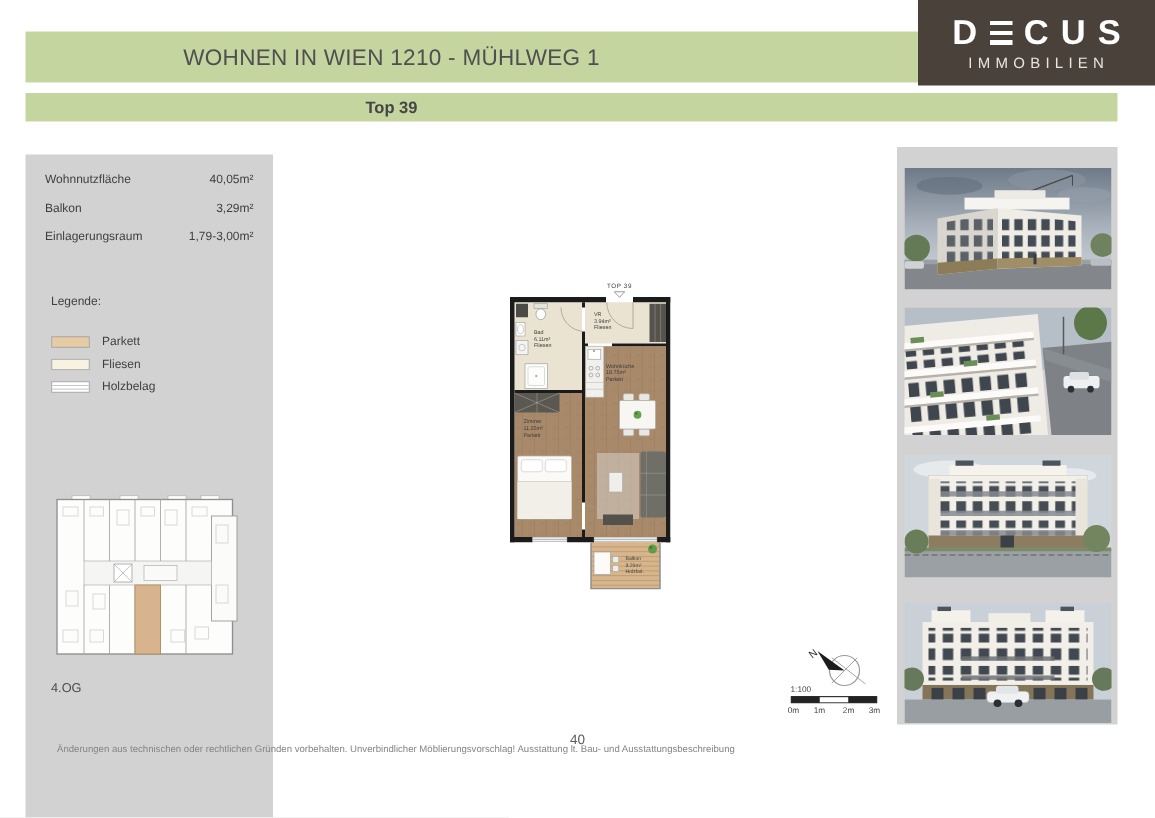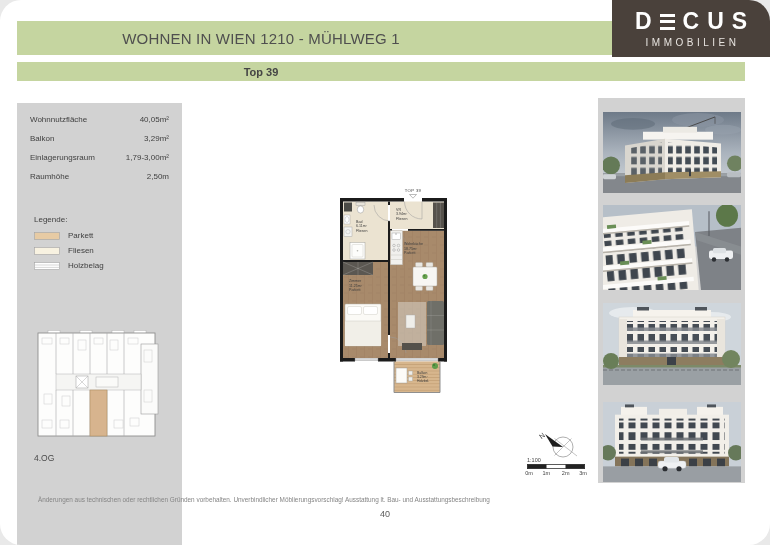--- a/index.html
+++ b/index.html
@@ -1,19 +1,19 @@
 <!DOCTYPE html>
 <html style="--accent-green: #c5d5a0; --logo-brown: #4a413b; --panel-gray: #d2d2d2; --legend-parkett: #e7cba4; --legend-fliesen: #f8f2e1; --plan-parkett: #a88a6b; --plan-fliesen: #ebe3d1; --balcony-wood: #d7b68d; --wall: #1b1b1b;"><head>
 <meta charset="utf-8">
 <style>
   * { margin:0; padding:0; box-sizing:border-box; }
   html,body { background:#e9e9e9; }
   .page {
     position:relative; width:770px; height:545px; background:#ffffff;
-    font-family:"Liberation Sans", sans-serif; overflow:hidden; margin:0 auto;border-radius:21px;
+    font-family:"Liberation Sans", sans-serif; overflow:hidden; margin:0 auto;
   }
   
   .title-bar {
     position:absolute; left:17px; top:21px; width:607px; height:34px;
     background:var(--accent-green); display:flex; align-items:center; justify-content:center;
     padding-right:119px;
   }
   .title-bar .title { font-size:15px; color:#4f4f4f; letter-spacing:.2px; }
   .subtitle-bar {
     position:absolute; left:17px; top:62px; width:728px; height:19px;
@@ -33,21 +33,21 @@
                transparent 9.5px 13px, #fff 13px 16px); }
   .logo-tagline { color:#e8e4e0; font-size:10px; letter-spacing:3.5px; margin-left:3px; }
   
   .info-panel {
     position:absolute; left:17px; top:103px; width:165px; height:472px;
     background:var(--panel-gray); font-size:8px; color:#3f3f3f;
   }
   .info-rows { padding:12px 13px 0 13px; }
   .info-row { display:flex; justify-content:space-between; height:19px; }
   .legend { padding:24px 13px 0 17px; }
-  .legend-title { margin-bottom:7px; }
+  .legend-title { margin-bottom:18px; }
   .legend-item { display:flex; align-items:center; gap:8px; margin-bottom:6px; }
   .legend-item svg { display:block; }
   .overview-plan { position:absolute; left:17px; top:227px; }
   .floor-label { position:absolute; left:17px; top:350px; font-size:8.5px; color:#4a4a4a; }
   
   .floorplan { position:absolute; left:340px; top:185px; }
   .floorplan text { font-family:"Liberation Sans", sans-serif; fill:#3c3c3c; }
   
   .compass { position:absolute; left:533px; top:427px; }
   .scalebar { position:absolute; left:527px; top:457px; width:58px; font-size:5.5px; color:#444; }
@@ -58,21 +58,21 @@
   .gallery-panel { position:absolute; left:598px; top:98px; width:147px; height:385px;
     background:var(--panel-gray); }
   .ph { position:absolute; left:5px; width:138px; display:block; }
   .ph1 { top:14px;  height:81px; }
   .ph2 { top:107px; height:85px; }
   .ph3 { top:205px; height:82px; }
   .ph4 { top:304px; height:80px; }
   
   .disclaimer { position:absolute; left:38px; top:496px; font-size:6.4px;
     color:#858585; white-space:nowrap; }
-  .page-number { position:absolute; left:0; right:0; top:509px; text-align:center;
+  .page-number { position:absolute; left:0; right:0; top:488px; text-align:center;
     font-size:9px; color:#5a5a5a; }
 </style>
 </head>
 <body>
 
 <div class="page">
 
   <div class="title-bar">
     <span class="title">WOHNEN IN WIEN 1210 - MÜHLWEG 1</span>
   </div>
@@ -96,24 +96,20 @@
         <span>Wohnnutzfläche</span>
         <span>40,05m²</span>
       </div>
       <div class="info-row">
         <span>Balkon</span>
         <span>3,29m²</span>
       </div>
       <div class="info-row">
         <span>Einlagerungsraum</span>
         <span>1,79-3,00m²</span>
-      </div>
-      <div class="info-row">
-        <span>Raumhöhe</span>
-        <span>2,50m</span>
       </div>
     </div>
 
     <div class="legend">
       <div class="legend-title">Legende:</div>
       <div class="legend-item">
         <svg width="26" height="8">
           <rect x="0.5" y="0.5" width="25" height="7" style="fill:var(--legend-parkett)" stroke="#a3a3a3" stroke-width="0.6"></rect>
         </svg>
         <span>Parkett</span>

